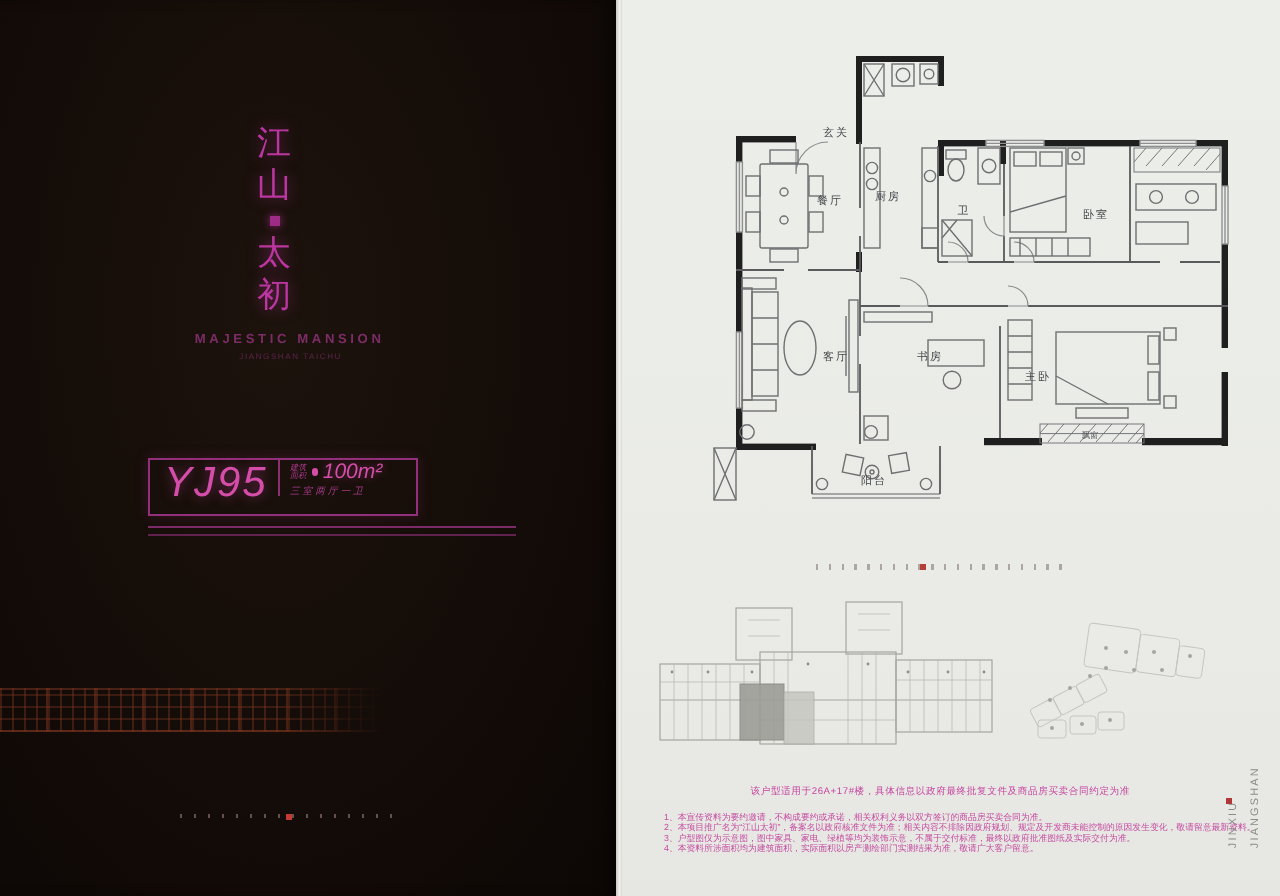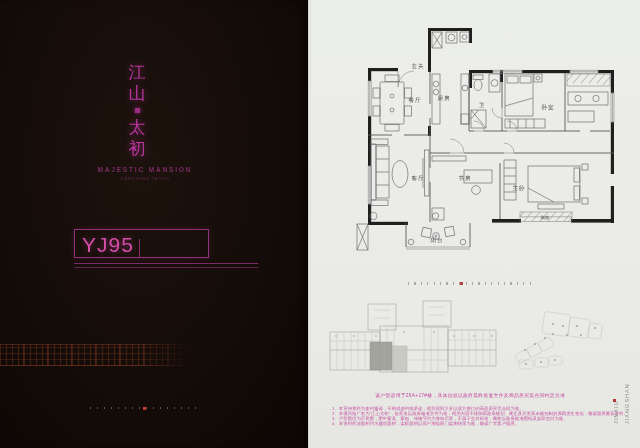--- a/index.html
+++ b/index.html
@@ -21,21 +21,21 @@
     box-shadow:0 0 4px rgba(180,45,150,.8);}
 
   .en-title-wrap{position:absolute;left:60px;top:166px;width:170px;display:flex;justify-content:center;}
   .en-title{font-size:8px;letter-spacing:2.2px;color:#7c2c66;white-space:nowrap;
     transform:scale(.82);transform-origin:center top;font-weight:bold;}
   .en-sub-wrap{position:absolute;left:60px;top:176px;width:170px;display:flex;justify-content:center;}
   .en-sub{font-size:8px;letter-spacing:1.6px;color:#5c234c;white-space:nowrap;
     transform:scale(.5);transform-origin:center top;}
 
   .unit-card{position:absolute;left:74px;top:229px;width:133px;height:27px;
-    border:1px solid #93307c;display:flex;align-items:flex-end;box-shadow:0 0 6px rgba(150,40,120,.25);}
+    border:1px solid #93307c;display:flex;align-items:flex-start;box-shadow:0 0 6px rgba(150,40,120,.25);font-style:italic;}
   .unit-model{font-size:21px;letter-spacing:1px;color:#d44da9;padding:0 5px 0 7px;
     text-shadow:0 0 6px rgba(210,70,170,.5);}
   .unit-divider{width:1px;height:18px;background:#8c2e75;}
   .unit-right{display:flex;flex-direction:column;justify-content:center;padding-left:5px;}
   .area-row{display:flex;align-items:center;height:12px;}
   .area-stack{display:flex;flex-direction:column;transform:scale(.5);transform-origin:left center;width:18px;margin-right:-7px;}
   .area-stack b{font-size:8px;line-height:8px;color:#b13b92;font-weight:normal;white-space:nowrap;}
   .area-dot{width:3.5px;height:3.5px;border-radius:50%;background:#d44da9;margin:0 2px 0 0;}
   .area-val{font-size:10.5px;color:#d44da9;text-shadow:0 0 4px rgba(210,70,170,.45);}
   .layout-row{font-size:8px;letter-spacing:2.5px;color:#a63a8a;white-space:nowrap;
@@ -109,20 +109,31 @@
     <div class="en-title-wrap">
       <div class="en-title">MAJESTIC MANSION</div>
     </div>
     <div class="en-sub-wrap">
       <div class="en-sub">JIANGSHAN TAICHU</div>
     </div>
 
     <div class="unit-card">
       <div class="unit-model">YJ95</div>
       <div class="unit-divider"></div>
+      <div class="unit-right">
+        <div class="area-row">
+          <div class="area-stack">
+            <b>建筑</b>
+            <b>面积</b>
+          </div>
+          <div class="area-dot"></div>
+          <div class="area-val">100m²</div>
+        </div>
+        <div class="layout-row">三室两厅一卫</div>
+      </div>
     </div>
     <div class="double-line-1"></div>
     <div class="double-line-2"></div>
 
     <div class="lattice"></div>
     <div class="dark-dots">
         <i></i>
       </div>
   </div>
   <div class="spine"></div>

